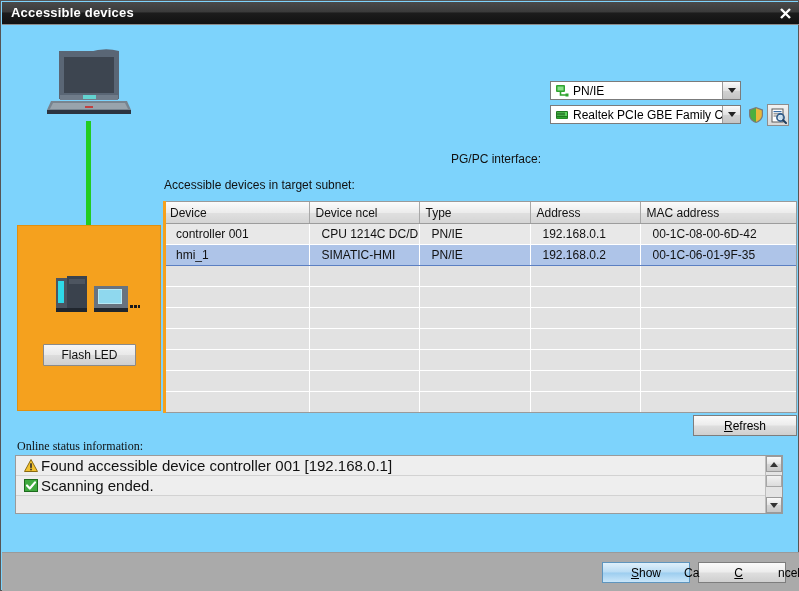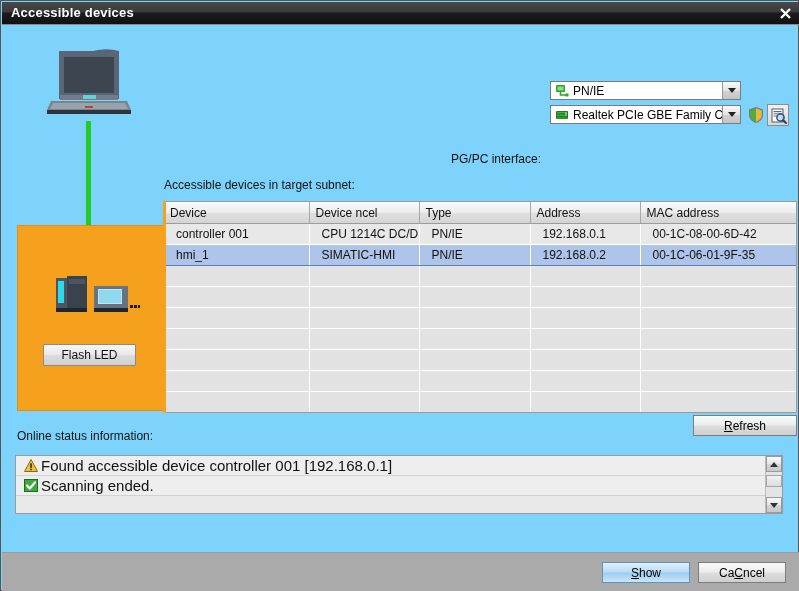--- a/index.html
+++ b/index.html
@@ -33,21 +33,21 @@
   }
   
   #graphic-area{position:absolute;left:1px;top:24px;width:160px;height:390px;}
   #laptop{position:absolute;left:43px;top:24px;width:88px;height:74px;}
   #cable{
     position:absolute;left:84px;top:96px;width:5px;height:175px;
     background:#22cc22;
   }
   #orange-panel{
     position:absolute;left:15px;top:200px;width:142px;height:184px;
-    background:#f5a11e;border:1px solid #e09010;padding-left:41px;
+    background:#f5a11e;border:1px solid #e09010;
   }
   #devices-icon{position:absolute;left:36px;top:48px;width:86px;height:42px;}
   #flash-led-btn{
     position:absolute;left:25px;top:118px;width:93px;height:22px;
     background:linear-gradient(to bottom,#f6f6f6 0%,#e9e9e9 48%,#dcdcdc 52%,#cfcfcf 100%);
     border:1px solid #8a8a8a;border-radius:1px;
     display:flex;align-items:center;justify-content:center;
     font-size:12px;color:#111;cursor:pointer;box-sizing:border-box;
   }
   
@@ -108,21 +108,21 @@
   }
   
   #refresh-btn{
     position:absolute;left:692px;top:414px;width:104px;height:21px;
     background:linear-gradient(to bottom,#fafafa 0%,#ececec 48%,#dedede 52%,#cfcfcf 100%);
     border:1px solid #7d7d7d;box-sizing:border-box;
     display:flex;align-items:center;justify-content:center;
     font-size:12px;cursor:pointer;
   }
   
-  #status-label{position:absolute;left:16px;top:428px;font-size:12px;color:#111;}
+  #status-label{position:absolute;left:16px;top:438px;font-size:12px;color:#111;font-family:Liberation Serif, serif;}
   #status-box{
     position:absolute;left:14px;top:454px;width:768px;height:59px;
     background:#e9e9e9;border:1px solid #9a9a9a;box-sizing:border-box;overflow:hidden;
   }
   .status-row{
     display:flex;align-items:center;height:19px;
     border-bottom:1px solid #d2d2d2;padding-left:5px;background:#eeeeee;
   }
   .status-row .sicon{width:20px;display:flex;align-items:center;justify-content:center;}
   .status-row .stext{font-size:15px;color:#111;white-space:nowrap;}
@@ -155,20 +155,21 @@
     font-size:12px;cursor:pointer;
   }
   #show-btn{
     left:600px;
     background:linear-gradient(to bottom,#dff0fb 0%,#b9dcf4 48%,#9ccdef 52%,#c9e6f9 100%);
     border-color:#5e95be;
   }
   #cancel-btn{
     left:696px;
     background:linear-gradient(to bottom,#fafafa 0%,#ececec 48%,#dedede 52%,#cfcfcf 100%);
+    gap:35px;
   }
   .u{text-decoration:underline;}
 </style>
 </head>
 <body>
 
 <div id="dialog">
 
   <div id="titlebar">
     <span id="title-text">Accessible devices</span>

